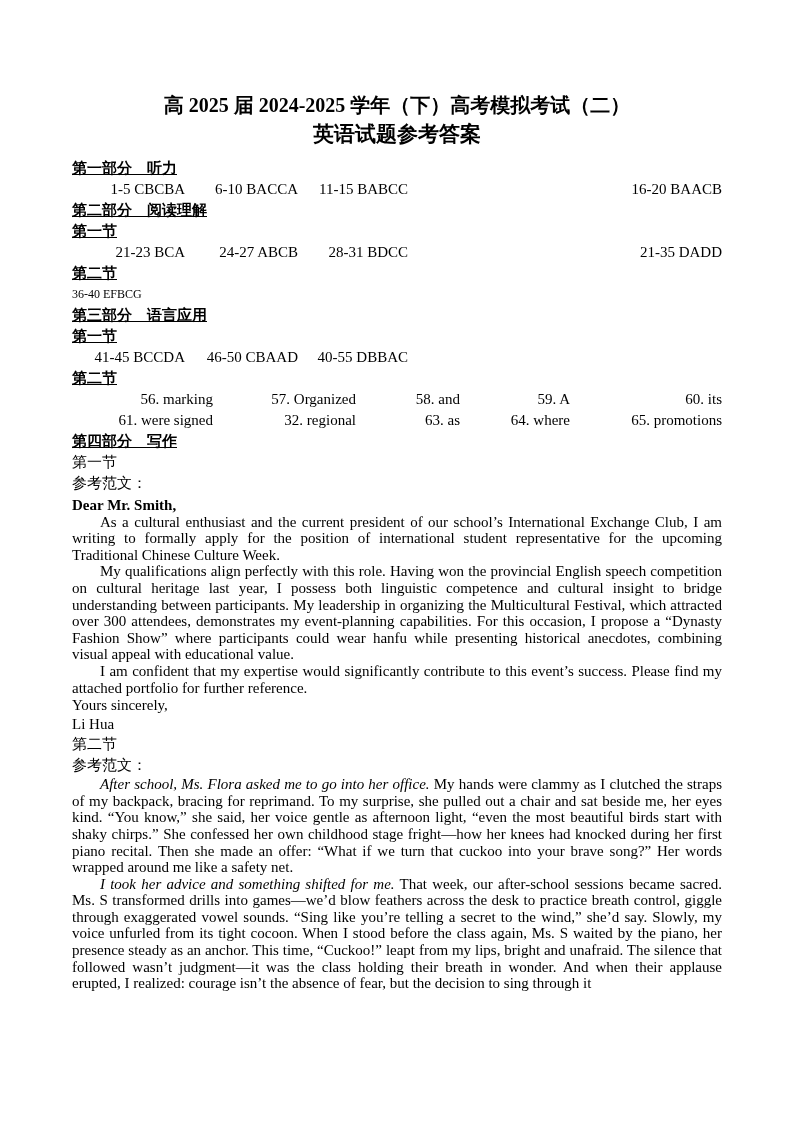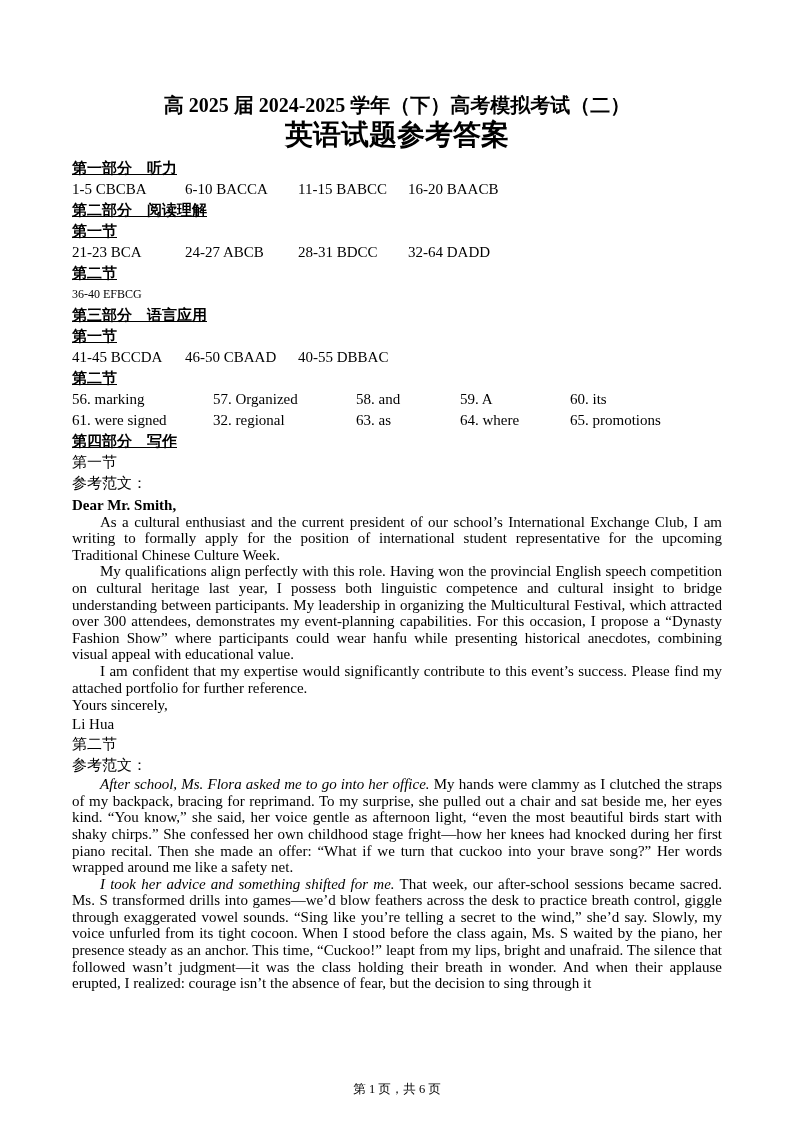--- a/index.html
+++ b/index.html
@@ -4,24 +4,24 @@
 <style>
   * { box-sizing: border-box; }
   html, body { margin: 0; padding: 0; background: #ffffff; }
   .page {
     width: 794px; height: 1123px; position: relative;
     background: #ffffff; color: #000000;
     font-family: "Liberation Serif", "DejaVu Serif", serif;
     padding: 92px 72px 0 72px; overflow: hidden; border-radius: 24px;
   }
   .title1 { font-size: 20px; font-weight: bold; text-align: center; line-height: 27px; }
-  .title2 { font-size: 28px; font-weight: bold; text-align: center; line-height: 31px; margin-bottom: 8px; }
+  .title2 { font-size: 21px; font-weight: bold; text-align: center; line-height: 31px; margin-bottom: 8px; }
   .h { font-weight: bold; font-size: 15px; line-height: 21px; text-decoration: underline; }
   .line { font-size: 12px; line-height: 21px; }
-  .row { display: grid; font-size: 15px; line-height: 21px; }
+  .row { display: grid; font-size: 15px; line-height: 21px; text-align: right; }
   .cols4 { grid-template-columns: 113px 113px 110px auto; }
   .cols5 { grid-template-columns: 141px 143px 104px 110px auto; }
   .label { font-size: 15px; line-height: 21px; }
   .para { margin: 0; font-size: 15px; line-height: 16.6px; text-align: justify; text-indent: 28px; }
   .para.noindent { text-indent: 0; font-weight: bold; }
   .lead { font-style: italic; }
   .sign { font-size: 15px; line-height: 19px; text-align: left; }
   .gap-sm { height: 3px; }
   .footer {
     position: absolute; left: 0; right: 0; bottom: 26px;
@@ -43,21 +43,21 @@
     <span>11-15 BABCC</span>
     <span>16-20 BAACB</span>
   </div>
 
   <div class="h">第二部分　阅读理解</div>
   <div class="h">第一节</div>
   <div class="row cols4">
     <span>21-23 BCA</span>
     <span>24-27 ABCB</span>
     <span>28-31 BDCC</span>
-    <span>32-64 DADD</span>
+    <span>21-35 DADD</span>
   </div>
 
   <div class="h">第二节</div>
   <div class="line">36-40 EFBCG</div>
 
   <div class="h">第三部分　语言应用</div>
   <div class="h">第一节</div>
   <div class="row cols4">
     <span>41-45 BCCDA</span>
     <span>46-50 CBAAD</span>
@@ -94,15 +94,14 @@
 
   <div class="sign">Yours sincerely,</div>
   <div class="sign">Li Hua</div>
 
   <div class="label">第二节</div>
   <div class="label">参考范文：</div>
 
   <p class="para"><span class="lead">After school, Ms. Flora asked me to go into her office.</span><span> My hands were clammy as I clutched the straps of my backpack, bracing for reprimand. To my surprise, she pulled out a chair and sat beside me, her eyes kind. “You know,” she said, her voice gentle as afternoon light, “even the most beautiful birds start with shaky chirps.” She confessed her own childhood stage fright—how her knees had knocked during her first piano recital. Then she made an offer: “What if we turn that cuckoo into your brave song?” Her words wrapped around me like a safety net.</span></p>
   <p class="para"><span class="lead">I took her advice and something shifted for me.</span><span> That week, our after-school sessions became sacred. Ms. S transformed drills into games—we’d blow feathers across the desk to practice breath control, giggle through exaggerated vowel sounds. “Sing like you’re telling a secret to the wind,” she’d say. Slowly, my voice unfurled from its tight cocoon. When I stood before the class again, Ms. S waited by the piano, her presence steady as an anchor. This time, “Cuckoo!” leapt from my lips, bright and unafraid. The silence that followed wasn’t judgment—it was the class holding their breath in wonder. And when their applause erupted, I realized: courage isn’t the absence of fear, but the decision to sing through it</span></p>
 
-  <div class="footer">第 1 页，共 6 页</div>
 
 </div>
 
 </body></html>

